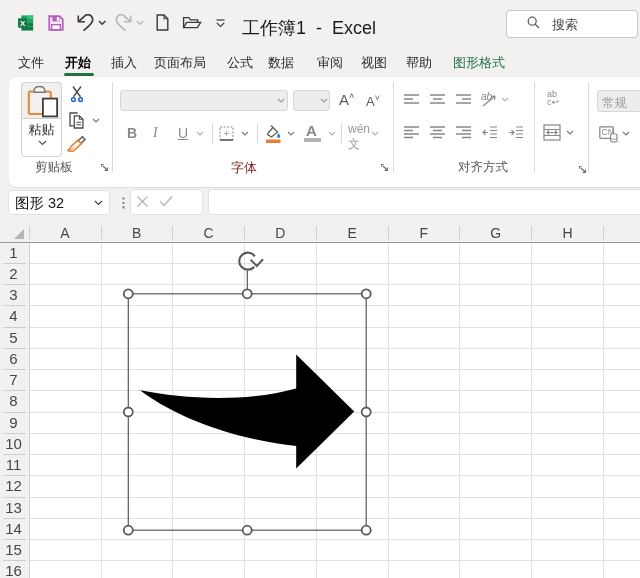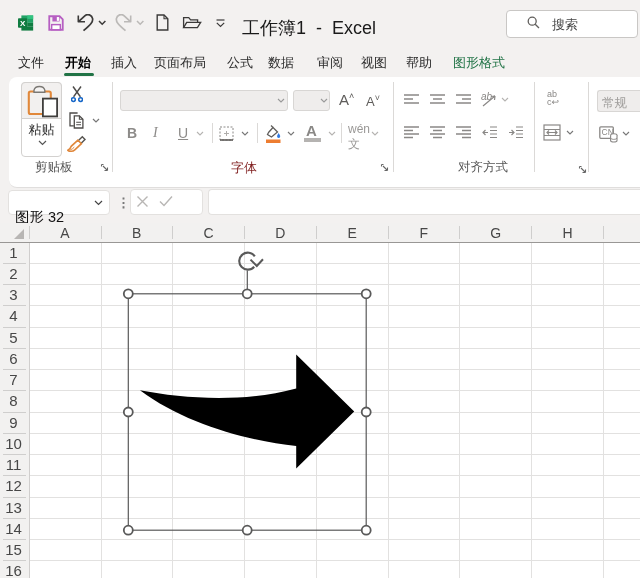--- a/index.html
+++ b/index.html
@@ -240,21 +240,21 @@
   <ellipse cx="14.8" cy="9.3" rx="3.2" ry="1.5" fill="#fff" stroke="#8a8886" stroke-width="1.1"></ellipse>
   <path d="M11.6 9.3 v5.2 a3.2 1.5 0 0 0 6.4 0 v-5.2" fill="#fff" stroke="#8a8886" stroke-width="1.1"></path>
   <path d="M11.6 11.9 a3.2 1.5 0 0 0 6.4 0" fill="none" stroke="#8a8886" stroke-width="0.9"></path>
 </svg>
 <svg class="abs" style="left:622px;top:131px" width="8" height="6" viewBox="0 0 8 6">
     <path d="M1 1 l3 3 L7 1" fill="none" stroke="#777" stroke-width="1.1"></path>
   </svg>
 
 <div class="abs" style="left:0;top:187.5px;width:640px;height:35.5px;background:#f3f1f0;"></div>
 <div class="abs" style="left:8px;top:189.5px;width:102px;height:25.5px;background:#fff;border:1px solid #e3e1df;border-radius:4px;box-sizing:border-box;"></div>
-<div class="abs" style="left:15px;top:208px;font-size:14.5px;color:#111;">图形 32</div>
+<div class="abs" style="left:15px;top:194px;font-size:14.5px;color:#111;">图形 32</div>
 <svg class="abs" style="left:94px;top:200px" width="9" height="7" viewBox="0 0 9 7">
     <path d="M1 1 l3.5 3.5 L8 1" fill="none" stroke="#444" stroke-width="1.2"></path>
   </svg>
 <div class="abs" style="left:117px;top:195px;width:3px;height:13px;color:#777;font-size:13px;font-weight:bold;">⋮</div>
 <div class="abs" style="left:130px;top:189px;width:73px;height:26px;background:#fff;border:1px solid #e3e1df;border-radius:4px;box-sizing:border-box;"></div>
 <svg class="abs" style="left:136px;top:195px" width="13" height="13" viewBox="0 0 13 13">
     <path d="M1.5 1.5 L11.5 11.5 M11.5 1.5 L1.5 11.5" stroke="#b8b6b4" stroke-width="1.4"></path>
   </svg>
 <svg class="abs" style="left:159px;top:195px" width="14" height="12" viewBox="0 0 14 12">
     <path d="M1 6.5 L5 10.5 L13 1.5" fill="none" stroke="#b8b6b4" stroke-width="1.4"></path>

